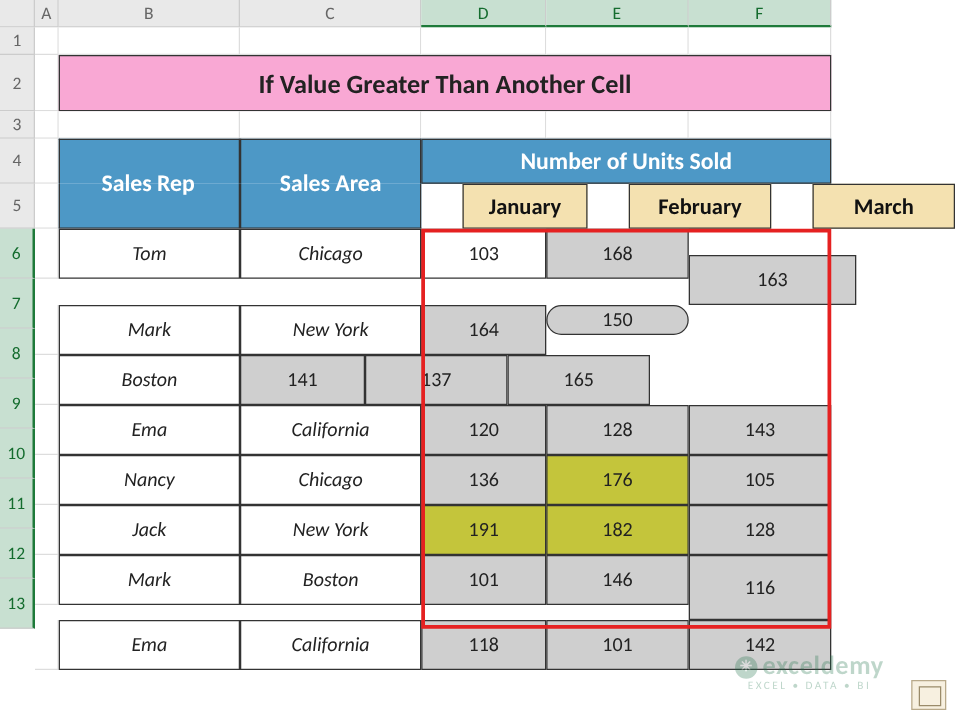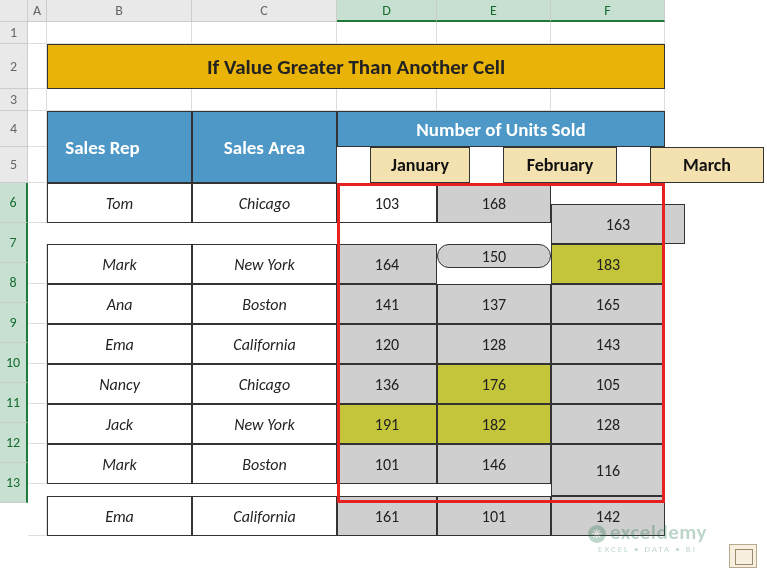--- a/index.html
+++ b/index.html
@@ -71,21 +71,21 @@
     border-right: 1px solid #ddd;
     border-bottom: 1px solid #ddd;
     box-sizing: border-box;
     display: flex;
     align-items: center;
     justify-content: center;
     font-size: 16px;
     background: #fff;
   }
   .title-cell {
-    background: #eab308;
+    background: #f9a8d4;
     font-weight: bold;
     font-size: 21px;
     color: #222;
     border: 1px solid #333;
   }
   .hdr1 {
     background: #4d98c6;
     color: #fff;
     font-weight: bold;
     font-size: 19px;
@@ -248,25 +248,23 @@
         <div class="cell sel-active" style="width: 100px; height: 40px;">103</div>
         <div class="cell sel-area" style="width: 114px; height: 40px;">168</div>
         <div class="cell sel-area" style="width: 134px; height: 40px; margin-top: 21px;">163</div>
       </div>
       <div class="grow">
         <div class="cell " style="width: 19px; height: 40px;"></div>
         <div class="cell data-bc" style="width: 145px; height: 40px;">Mark</div>
         <div class="cell data-bc" style="width: 145px; height: 40px;">New York</div>
         <div class="cell sel-area" style="width: 100px; height: 40px;">164</div>
         <div class="cell sel-area" style="width: 114px; height: 24px; border-radius: 15px;">150</div>
-        <div class="cell sel-hl" style="width: 114px; height: 40px;">183</div>
-      </div>
-      <div class="grow">
-        <div class="cell " style="width: 19px; height: 40px;"></div>
-        <div class="cell data-bc" style="width: 145px; height: 40px;">Ana</div>
+      </div>
+      <div class="grow">
+        <div class="cell " style="width: 19px; height: 40px;"></div>
         <div class="cell data-bc" style="width: 145px; height: 40px;">Boston</div>
         <div class="cell sel-area" style="width: 100px; height: 40px;">141</div>
         <div class="cell sel-area" style="width: 114px; height: 40px;">137</div>
         <div class="cell sel-area" style="width: 114px; height: 40px;">165</div>
       </div>
       <div class="grow">
         <div class="cell " style="width: 19px; height: 40px;"></div>
         <div class="cell data-bc" style="width: 145px; height: 40px;">Ema</div>
         <div class="cell data-bc" style="width: 145px; height: 40px;">California</div>
         <div class="cell sel-area" style="width: 100px; height: 40px;">120</div>
@@ -294,30 +292,30 @@
         <div class="cell data-bc" style="width: 145px; height: 40px;">Mark</div>
         <div class="cell data-bc" style="width: 145px; height: 40px;">Boston</div>
         <div class="cell sel-area" style="width: 100px; height: 40px;">101</div>
         <div class="cell sel-area" style="width: 114px; height: 40px;">146</div>
         <div class="cell sel-area" style="width: 114px; height: 52px;">116</div>
       </div>
       <div class="grow">
         <div class="cell " style="width: 19px; height: 40px;"></div>
         <div class="cell data-bc" style="width: 145px; height: 40px;">Ema</div>
         <div class="cell data-bc" style="width: 145px; height: 40px;">California</div>
-        <div class="cell sel-area" style="width: 100px; height: 40px;">161</div>
+        <div class="cell sel-area" style="width: 100px; height: 40px;">118</div>
         <div class="cell sel-area" style="width: 114px; height: 40px;">101</div>
         <div class="cell sel-area" style="width: 114px; height: 40px;">142</div>
       </div>
     </div>
   <div class="sel-outline" id="seloutline" style="left: 337px; top: 183px; width: 328px; height: 320px;"></div>
 
   <div class="watermark">
     <div class="wm-top">
       <span class="wm-icon">✳</span><span>exceldemy</span>
     </div>
     <div class="wm-sub">EXCEL • DATA • BI</div>
   </div>
 
   <div class="corner-icon"></div>
-<div style="position: absolute; left: 30px; top: 111px; width: 145px; height: 72px; display: flex; align-items: center; justify-content: center; color: rgb(255, 255, 255); font-weight: bold; font-size: 19px; pointer-events: none;">Sales Rep</div>
+<div style="position: absolute; left: 46px; top: 111px; width: 145px; height: 72px; display: flex; align-items: center; justify-content: center; color: rgb(255, 255, 255); font-weight: bold; font-size: 19px; pointer-events: none;">Sales Rep</div>
     <div style="position: absolute; left: 192px; top: 111px; width: 145px; height: 72px; display: flex; align-items: center; justify-content: center; color: rgb(255, 255, 255); font-weight: bold; font-size: 19px; pointer-events: none;">Sales Area</div>
   </div>
 
 </body></html>

